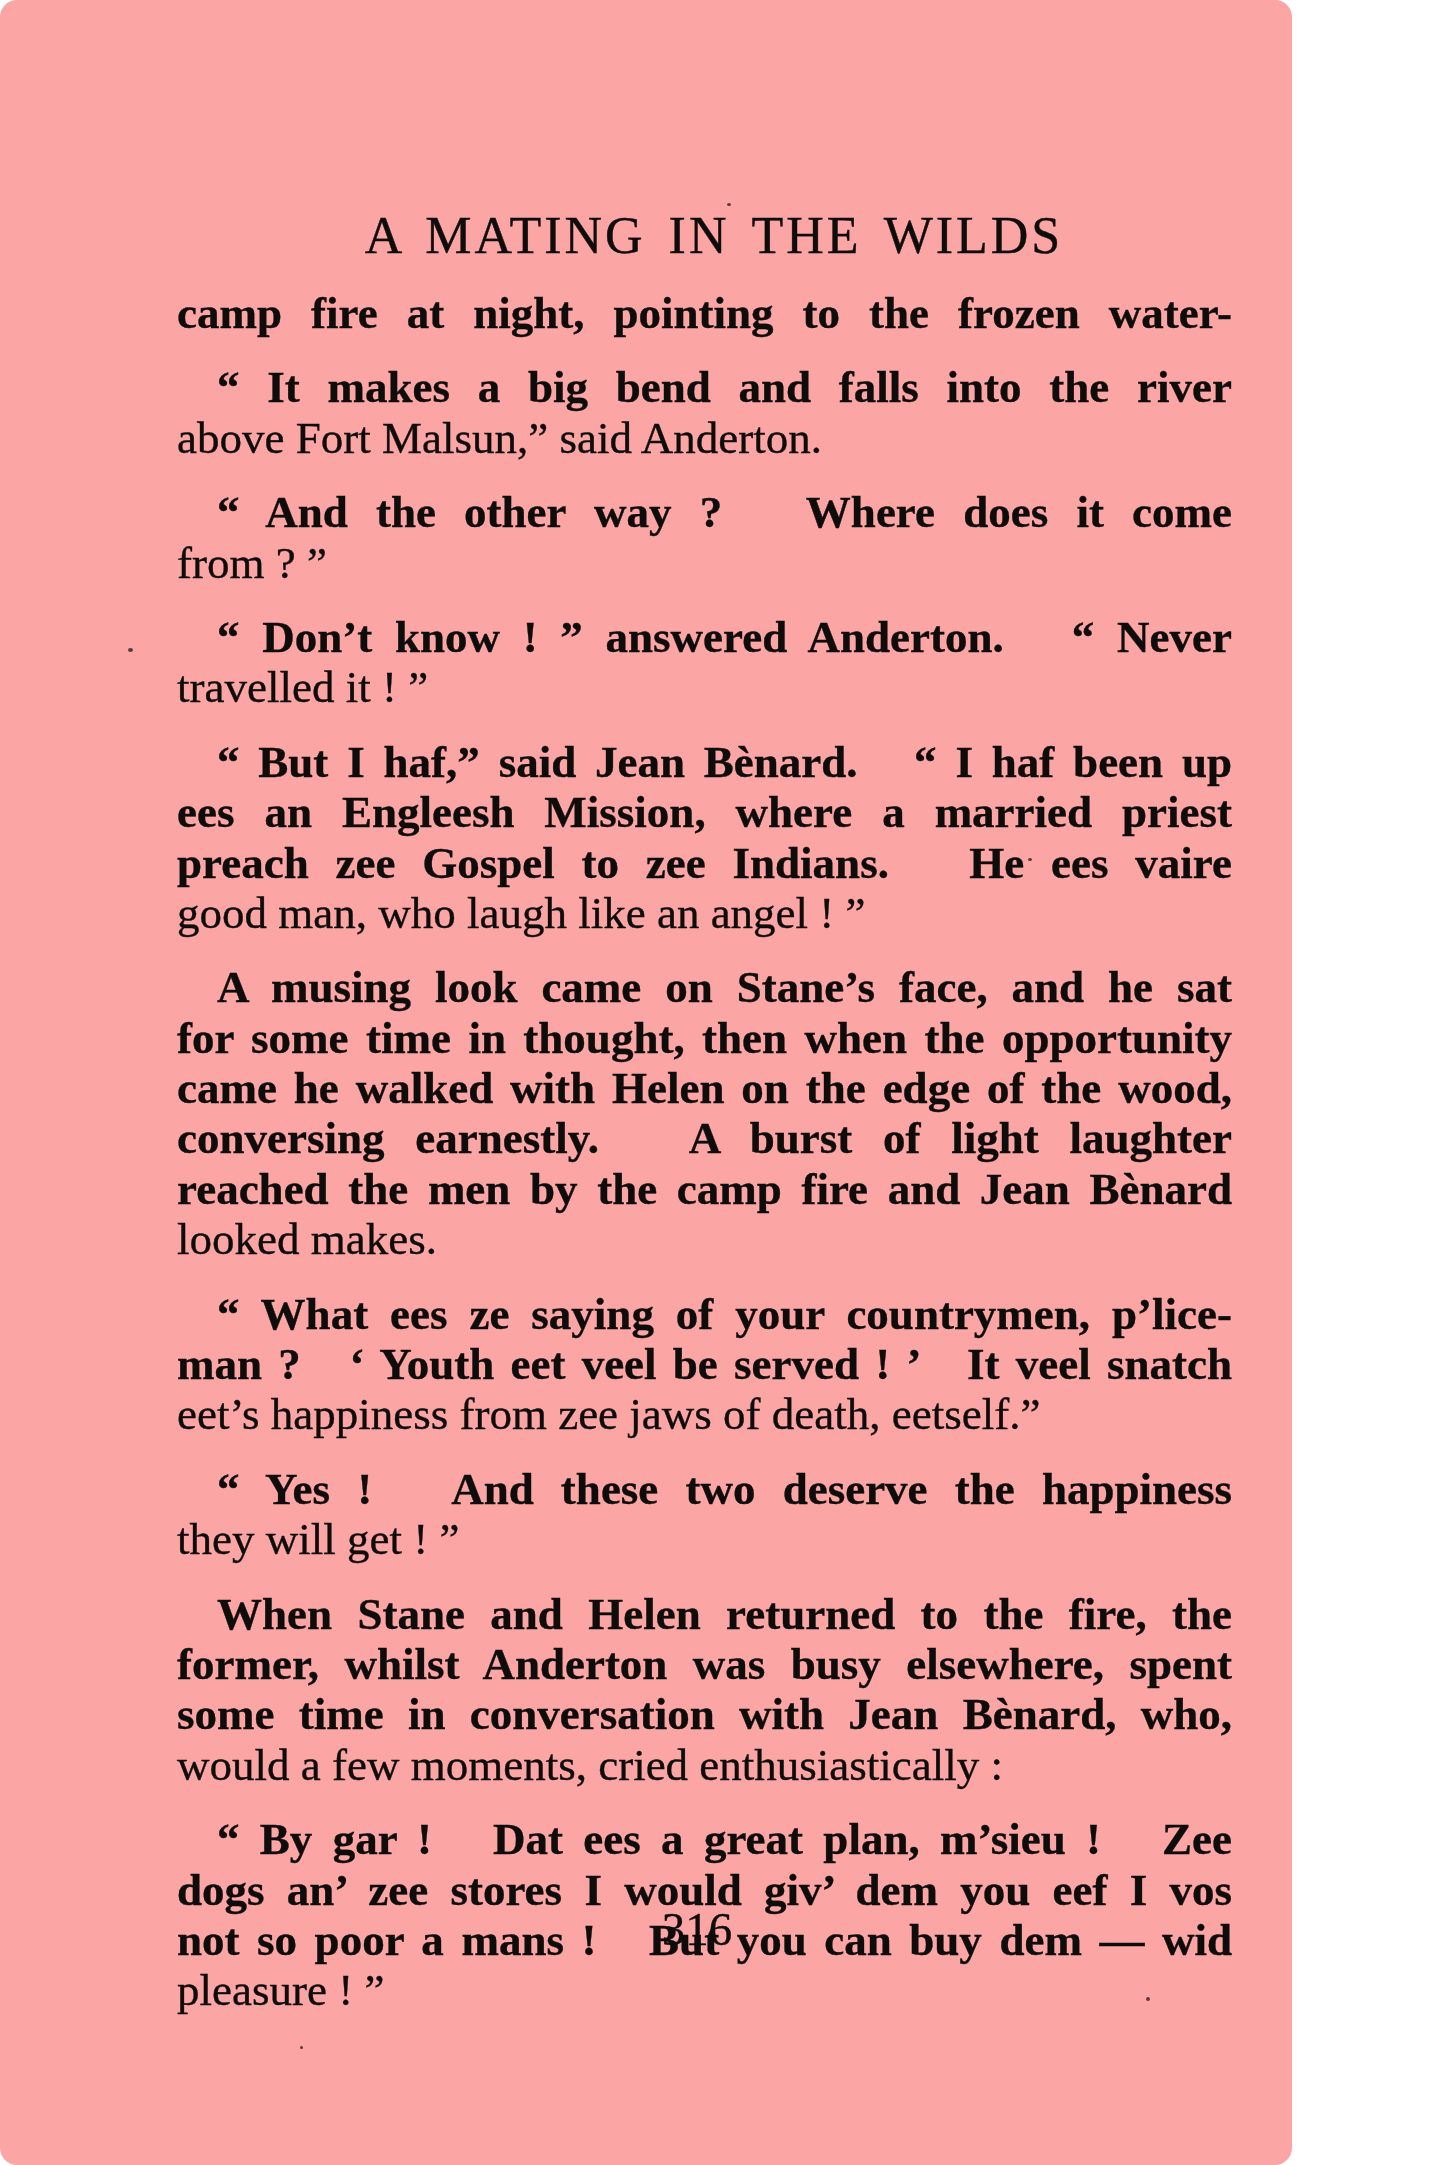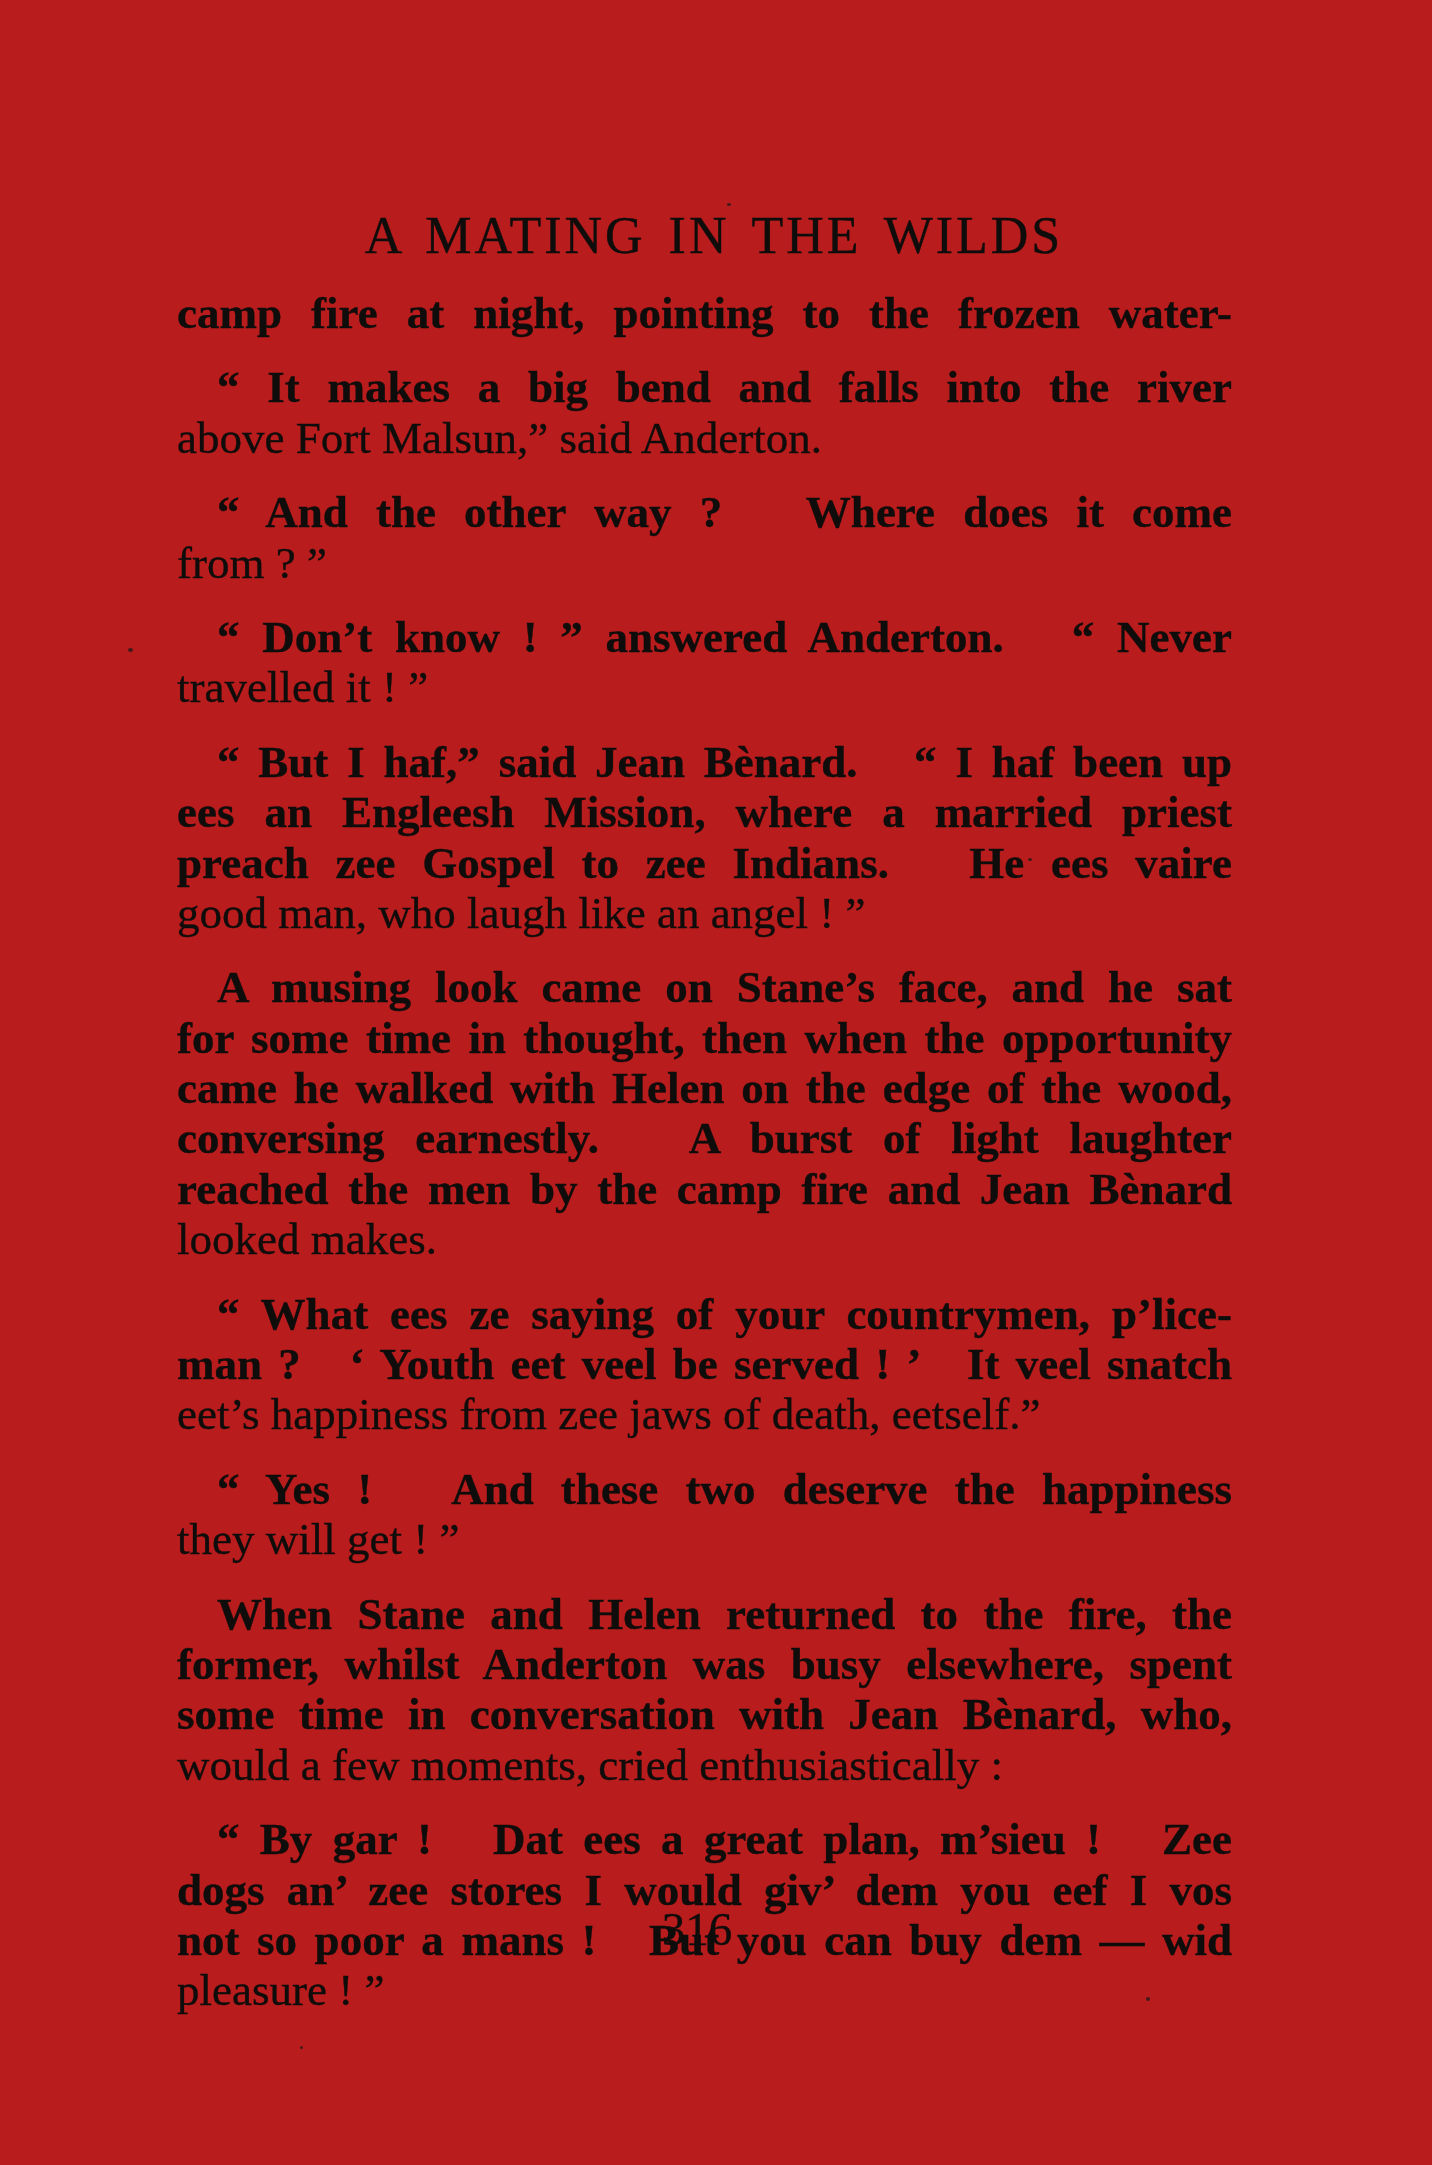--- a/index.html
+++ b/index.html
@@ -2,26 +2,27 @@
 <html><head>
 <meta charset="utf-8">
 <style>
   html, body {
     margin: 0;
     padding: 0;
     background: #ffffff;
   }
   .page {
     position: relative;
-    width: 1432px;
+    width: 1292px;
     height: 2165px;
-    background: #b91c1c;
+    background: #fca5a5;
     overflow: hidden;
     font-family: "Liberation Serif", serif;
     color: #0e0d0c;
+    border-radius: 17px;
   }
   .page-title {
     position: absolute;
     top: 210px;
     left: 0;
     width: 1428px;
     margin: 0;
     text-align: center;
     font-size: 52px;
     font-weight: normal;

